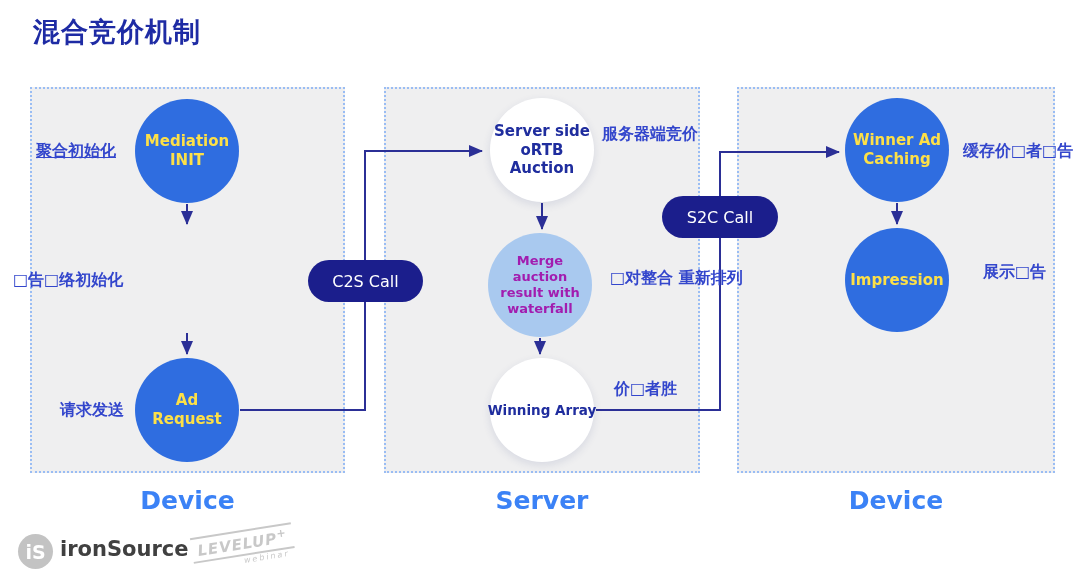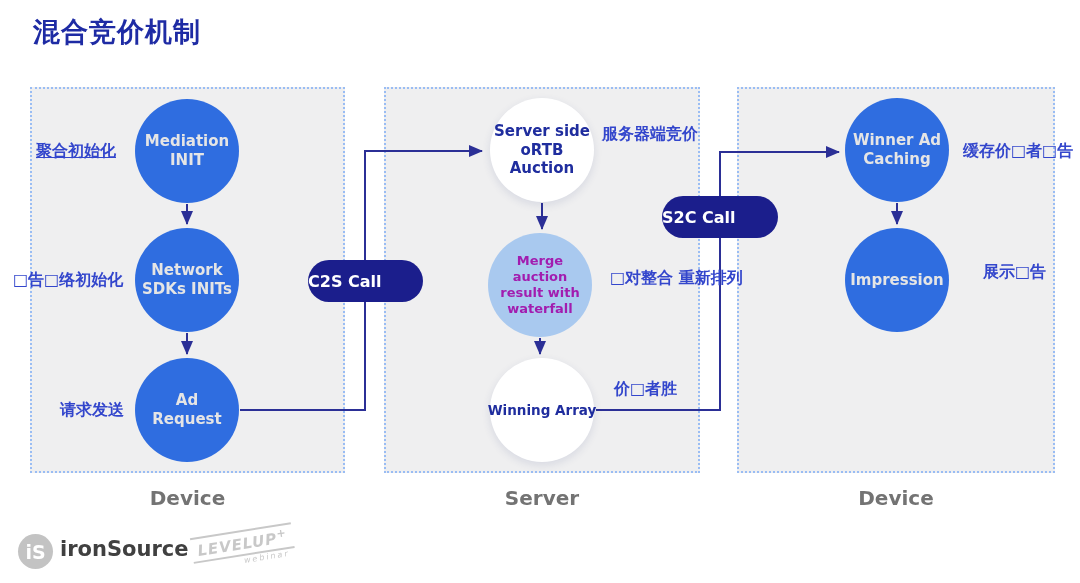--- a/index.html
+++ b/index.html
@@ -5,43 +5,43 @@
   html,body{margin:0;padding:0;background:#ffffff;}
   #canvas{position:relative;width:1080px;height:583px;background:#ffffff;overflow:hidden;
           font-family:"DejaVu Sans","Liberation Sans",sans-serif;}
   .title{position:absolute;left:33px;top:14px;font-size:27px;font-weight:bold;
          color:#1e2ba4;letter-spacing:1px;}
   .panel{position:absolute;top:87px;height:386px;background:#efeff0;
          border:2px dotted #9abdf4;box-sizing:border-box;}
   #panel-left{left:30px;width:315px;}
   #panel-mid{left:384px;width:316px;}
   #panel-right{left:737px;width:318px;}
-  .caption{position:absolute;top:486px;font-size:20px;font-weight:bold;color:#737373;
+  .caption{position:absolute;top:486px;font-size:25px;font-weight:bold;color:#3b82f6;
            text-align:center;}
   #cap-left{left:30px;width:315px;}
   #cap-mid{left:384px;width:316px;}
   #cap-right{left:737px;width:318px;}
   svg.wires{position:absolute;left:0;top:0;pointer-events:none;}
   .node{position:absolute;width:104px;height:104px;border-radius:50%;
         display:flex;align-items:center;justify-content:center;text-align:center;
         font-weight:bold;font-size:15px;line-height:1.25;padding:4px;box-sizing:border-box;}
-  .node-blue{background:#2f6de0;color:#e5e5e5;}
+  .node-blue{background:#2f6de0;color:#fde047;}
   .node-white{background:#ffffff;color:#1f2d9e;box-shadow:0 3px 8px rgba(40,60,120,0.12);}
   .node-light{background:#a9c9ef;color:#a21caf;}
   #n1{left:135px;top:99px;}
   #n2{left:135px;top:228px;}
   #n3{left:135px;top:358px;}
   #n4{left:490px;top:98px;}
   #n5{left:488px;top:233px;font-size:13px;}
   #n6{left:490px;top:358px;font-size:13.5px;}
   #n6 span{white-space:nowrap;}
   #n7{left:845px;top:98px;}
   #n8{left:845px;top:228px;}
   .pill{position:absolute;border-radius:22px;background:#1b1e8c;color:#ffffff;
-        font-weight:bold;font-size:16px;display:flex;align-items:center;justify-content:flex-start;}
+        font-weight:normal;font-size:16px;display:flex;align-items:center;justify-content:center;}
   #pill-c2s{left:308px;top:260px;width:115px;height:42px;}
   #pill-s2c{left:662px;top:196px;width:116px;height:42px;}
   .anno{position:absolute;font-size:16px;font-weight:bold;color:#3346cc;white-space:nowrap;}
   #a1{left:36px;top:141px;text-decoration:underline;}
   #a2{left:13px;top:270px;}
   #a3{left:60px;top:400px;}
   #a4{left:602px;top:124px;font-family:Liberation Serif, serif;}
   #a5{left:610px;top:268px;}
   #a6{left:614px;top:379px;}
   #a7{left:963px;top:141px;}
@@ -80,23 +80,20 @@
     <line x1="187" y1="333" x2="187" y2="354" stroke="#2b2f96" stroke-width="2" marker-end="url(#arw)"></line>
     <line x1="542" y1="203" x2="542" y2="229" stroke="#2b2f96" stroke-width="2" marker-end="url(#arw)"></line>
     <line x1="540" y1="338" x2="540" y2="354" stroke="#2b2f96" stroke-width="2" marker-end="url(#arw)"></line>
     <line x1="897" y1="203" x2="897" y2="224" stroke="#2b2f96" stroke-width="2" marker-end="url(#arw)"></line>
     <polyline points="240,410 365,410 365,151 482,151" fill="none" stroke="#2b2f96" stroke-width="2" marker-end="url(#arw)"></polyline>
     <polyline points="596,410 720,410 720,152 839,152" fill="none" stroke="#2b2f96" stroke-width="2" marker-end="url(#arw)"></polyline>
   </svg>
 
   <div class="node node-blue" id="n1">
     <span>Mediation INIT</span>
-  </div>
-  <div class="node node-blue" id="n2">
-    <span>Network SDKs INITs</span>
   </div>
   <div class="node node-blue" id="n3">
     <span>Ad Request</span>
   </div>
   <div class="node node-white" id="n4">
     <span>Server side oRTB Auction</span>
   </div>
   <div class="node node-light" id="n5">
     <span>Merge auction result with waterfall</span>
   </div>

